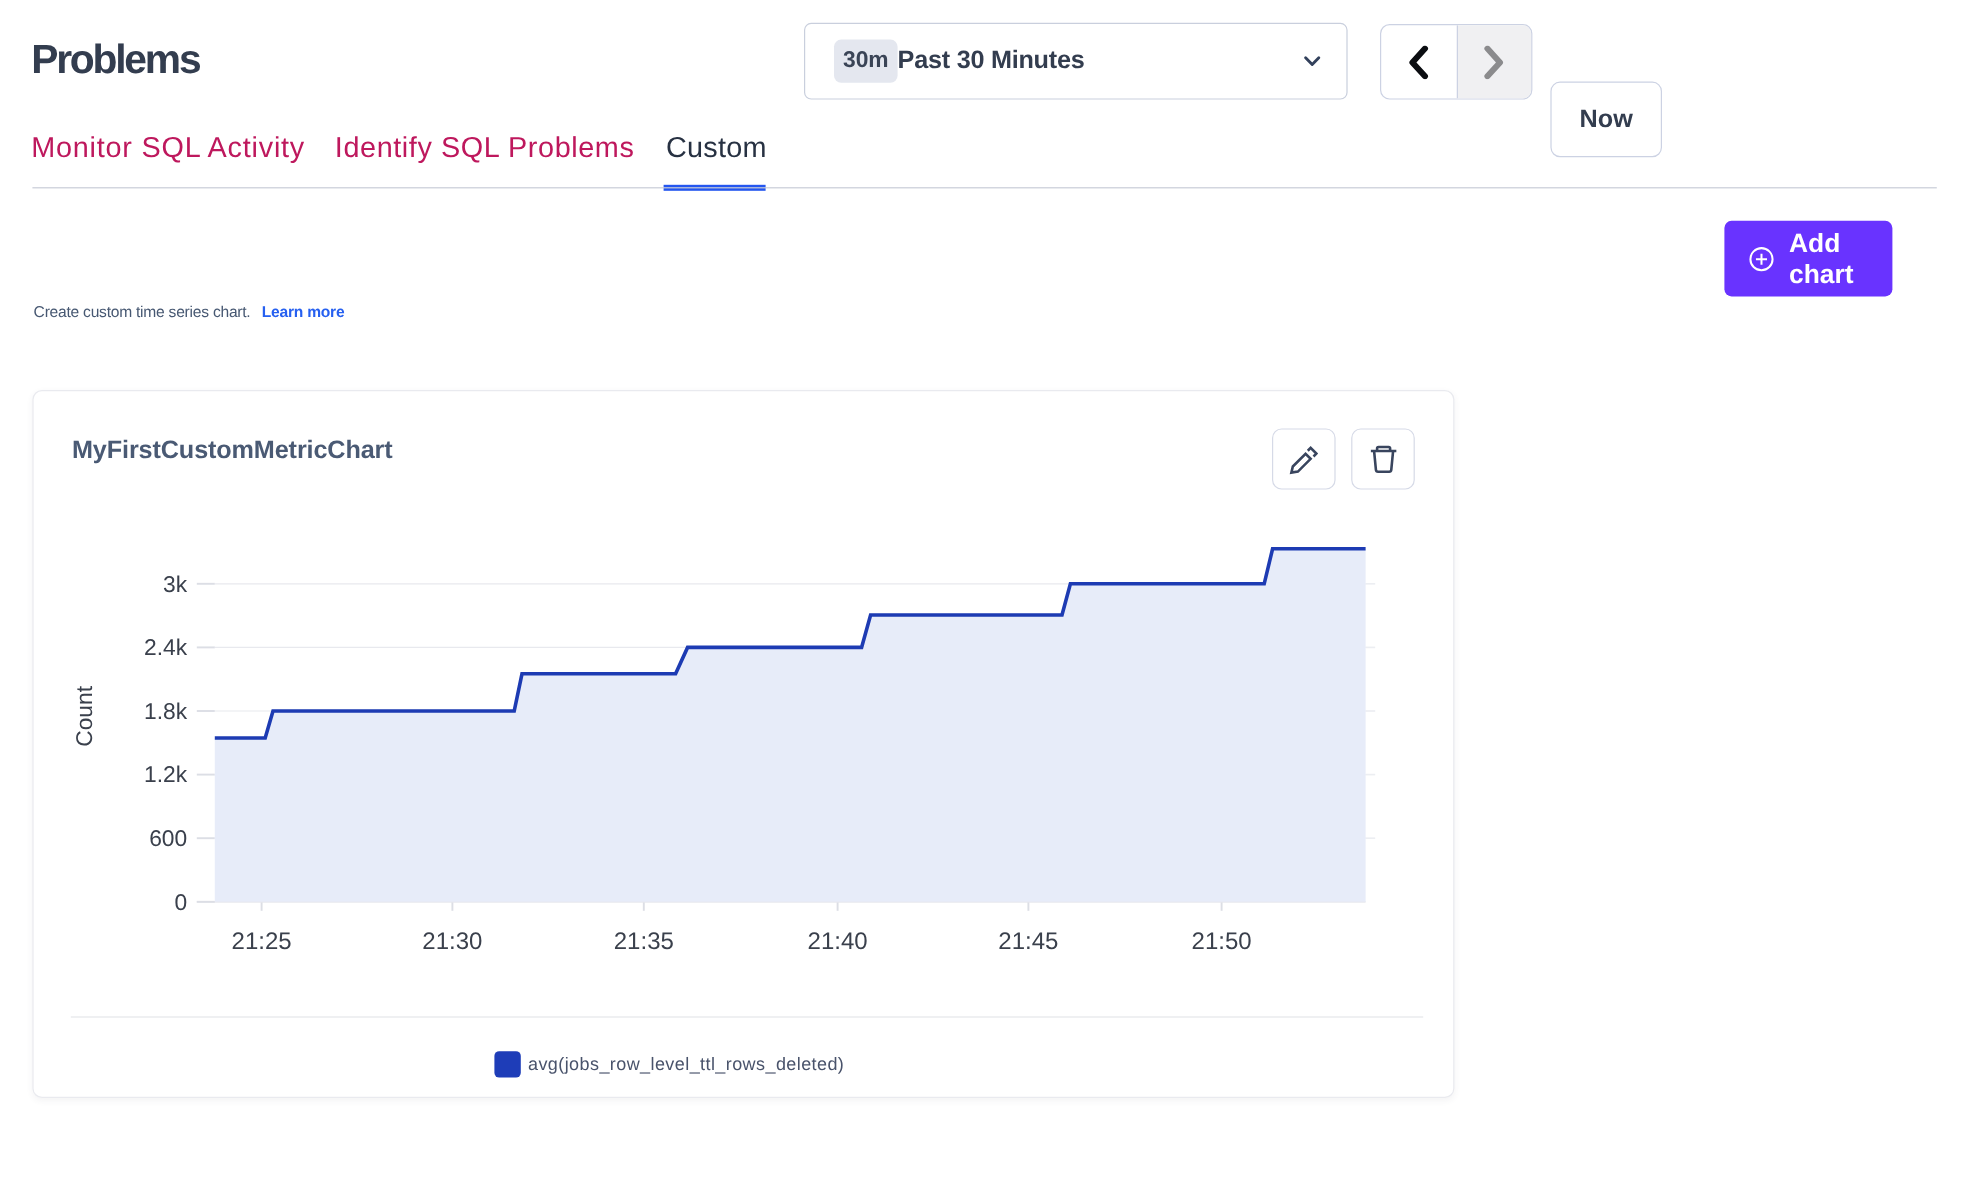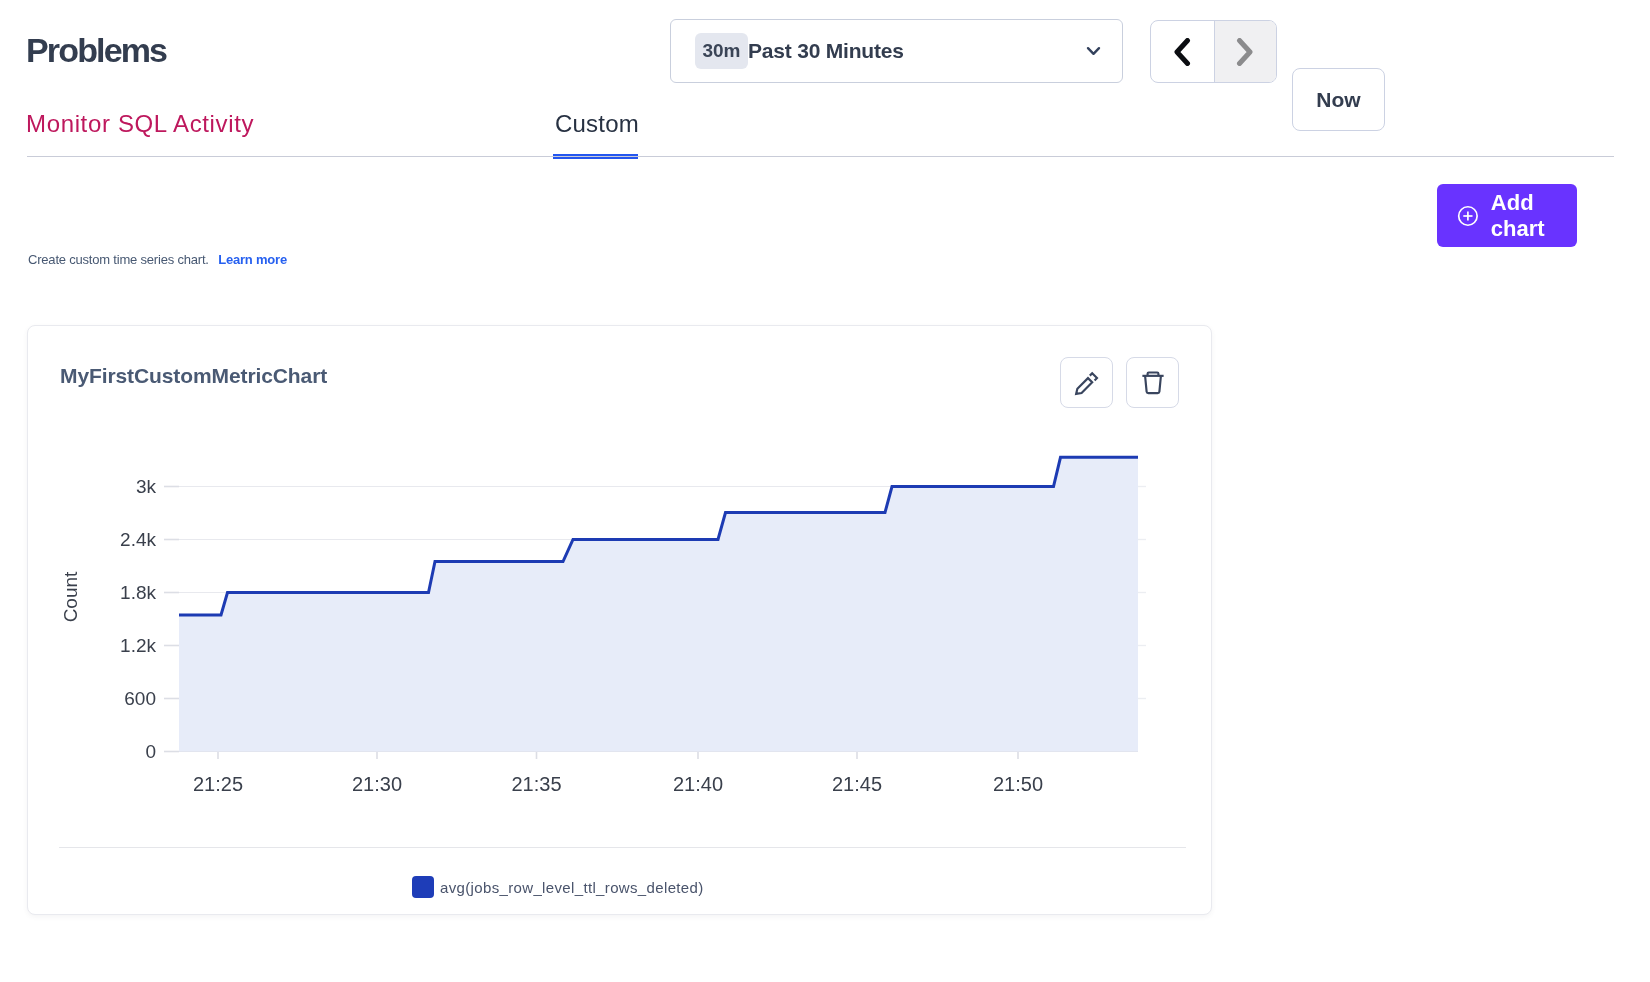--- a/index.html
+++ b/index.html
@@ -78,20 +78,21 @@
     <div class="half dis">
       <svg width="18" height="28" viewBox="0 0 18 28">
         <polyline points="3.5,2.5 14,14 3.5,25.5" fill="none" stroke="#8b8b8d" stroke-width="5" stroke-linecap="round" stroke-linejoin="round"></polyline>
       </svg>
     </div>
   </div>
 
   <div class="nowbtn abs">Now</div>
 
   <span class="tab t1 abs">Monitor SQL Activity</span>
+  <span class="tab t2 abs">Identify SQL Problems</span>
   <span class="tab t3 abs">Custom</span>
   <div class="tabline abs"></div>
   <div class="divider abs"></div>
 
   <div class="subtext abs">Create custom time series chart. <a>Learn more</a></div>
 
   <div class="addbtn abs">
     <svg width="26" height="26" viewBox="0 0 26 26">
       <circle cx="13" cy="13" r="11" fill="none" stroke="#fff" stroke-width="2"></circle>
       <line x1="13" y1="7.5" x2="13" y2="18.5" stroke="#fff" stroke-width="2"></line>

